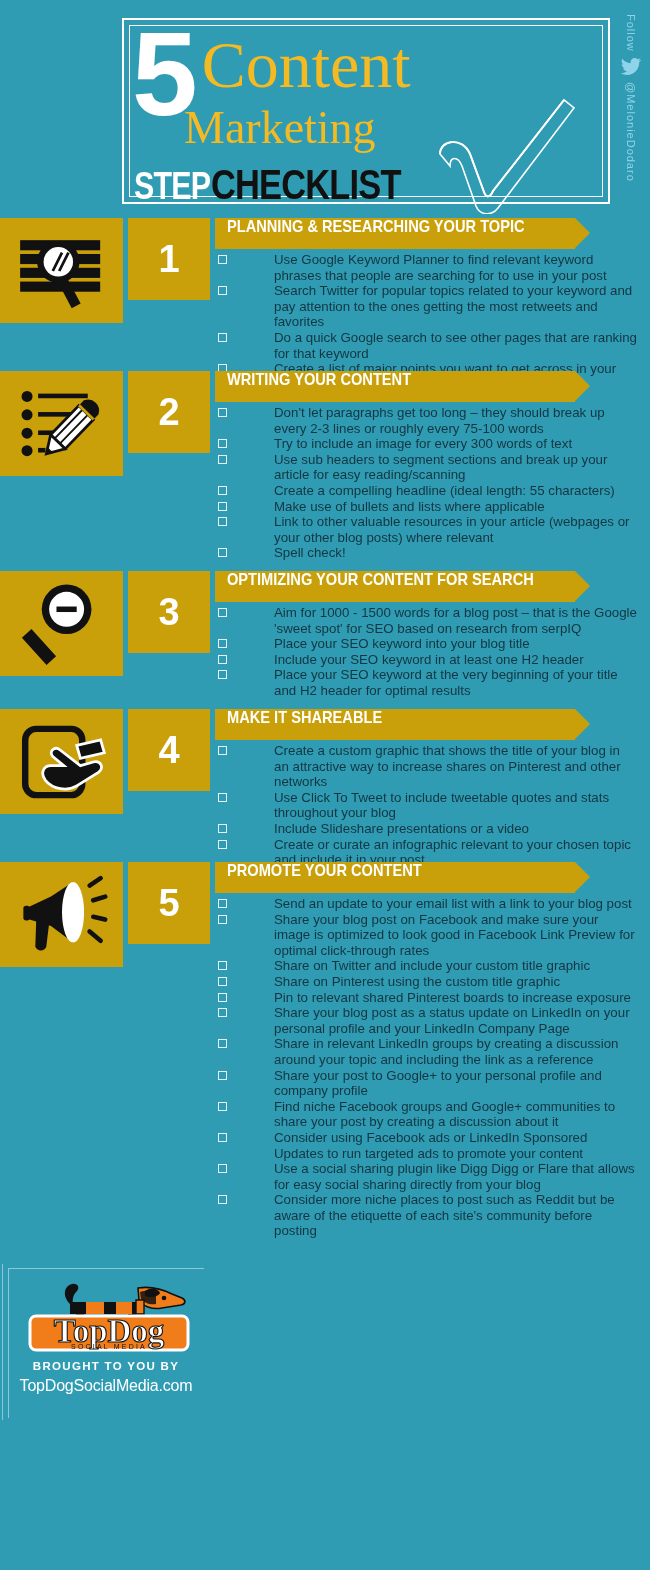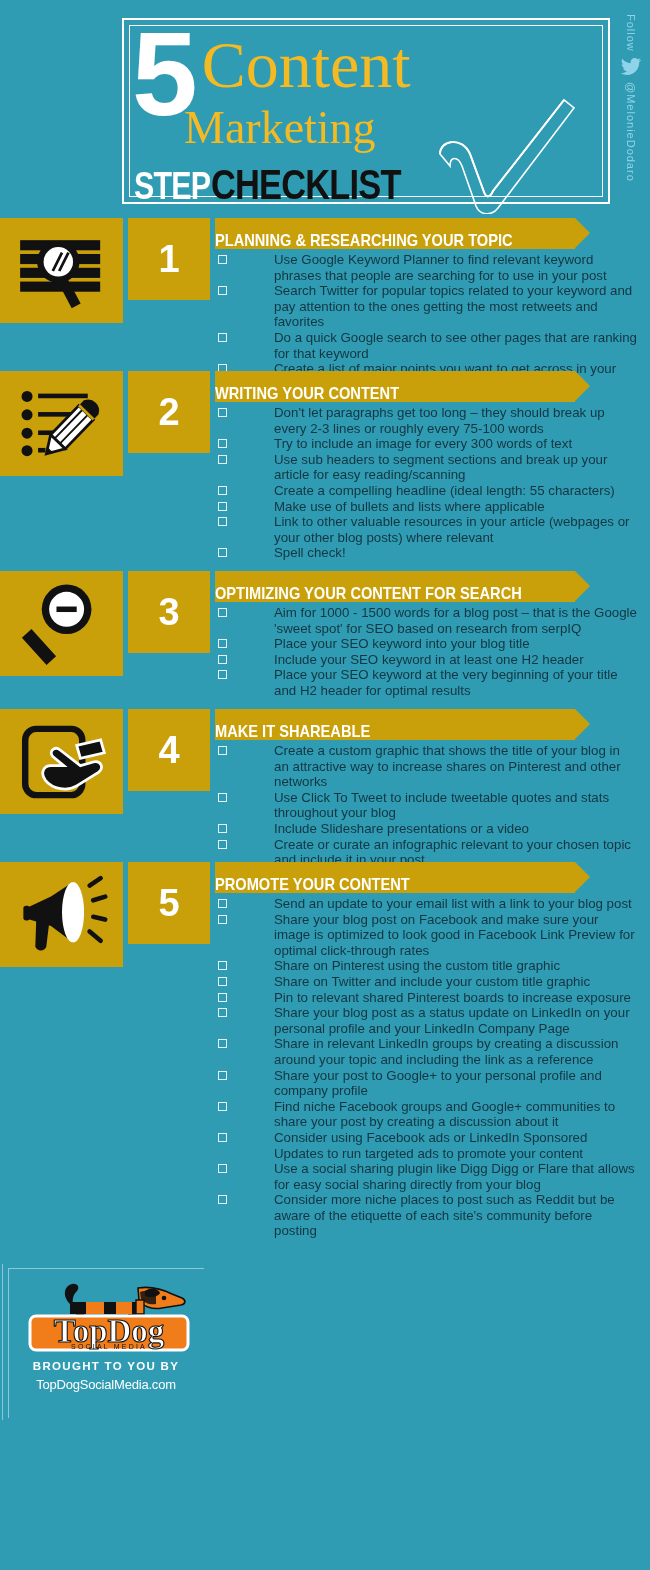--- a/index.html
+++ b/index.html
@@ -82,21 +82,21 @@
     position:absolute;left:128px;top:0;width:82px;height:82px;
     background:#c9a00a;display:flex;align-items:center;justify-content:center;
   }
   .num-box span{
     color:#ffffff;font-weight:bold;font-size:38px;line-height:38px;
     font-family:"Liberation Sans", sans-serif;
   }
   .band{position:absolute;left:215px;top:0;height:31px;}
   .band-body{
     position:relative;height:31px;background:#c9a00a;
-    display:flex;align-items:flex-end;box-sizing:border-box;
+    display:flex;align-items:flex-start;padding-left:12px;box-sizing:border-box;
   }
   .band-body::after{
     content:"";position:absolute;right:-15px;top:0;width:0;height:0;
     border-top:15.5px solid transparent;border-bottom:15.5px solid transparent;
     border-left:15px solid #c9a00a;
   }
   .band-title{
     color:#ffffff;font-weight:bold;font-size:17px;line-height:17px;
     font-family:"Liberation Sans", sans-serif;letter-spacing:0px;
     transform:scaleX(0.86);transform-origin:left center;white-space:nowrap;
@@ -118,21 +118,21 @@
   
   .footer{position:absolute;left:0;bottom:0;width:215px;height:160px;}
   .logo-wrap{position:absolute;left:12px;top:12px;width:190px;height:86px;}
   .brought{
     position:absolute;left:0;top:100px;width:212px;text-align:center;
     color:#ffffff;font-weight:bold;font-size:11.5px;letter-spacing:1.3px;
     font-family:"Liberation Sans", sans-serif;
   }
   .site{
     position:absolute;left:0;top:117px;width:212px;text-align:center;
-    color:#ffffff;font-size:13px;letter-spacing:-0.2px;
+    color:#ffffff;font-size:16px;letter-spacing:-0.2px;
     font-family:"Liberation Sans", sans-serif;
   }
   .footer-frame{
     position:absolute;left:8px;bottom:2px;width:196px;height:150px;
     border-left:1px solid rgba(255,255,255,.45);
     border-top:1px solid rgba(255,255,255,.45);
     box-sizing:border-box;
   }
   .right-rule{
     position:absolute;right:212px;bottom:0px;width:1px;height:156px;
@@ -386,25 +386,25 @@
           <div class="item">
             <span class="cb"></span>
             <span class="item-txt">Send an update to your email list with a link to your blog post</span>
           </div>
           <div class="item">
             <span class="cb"></span>
             <span class="item-txt">Share your blog post on Facebook and make sure your image is optimized to look good in Facebook Link Preview for optimal click-through rates</span>
           </div>
           <div class="item">
             <span class="cb"></span>
+            <span class="item-txt">Share on Twitter and include your custom title graphic</span>
+          </div>
+          <div class="item">
+            <span class="cb"></span>
             <span class="item-txt">Share on Pinterest using the custom title graphic</span>
-          </div>
-          <div class="item">
-            <span class="cb"></span>
-            <span class="item-txt">Share on Twitter and include your custom title graphic</span>
           </div>
           <div class="item">
             <span class="cb"></span>
             <span class="item-txt">Pin to relevant shared Pinterest boards to increase exposure</span>
           </div>
           <div class="item">
             <span class="cb"></span>
             <span class="item-txt">Share your blog post as a status update on LinkedIn on your personal profile and your LinkedIn Company Page</span>
           </div>
           <div class="item">

